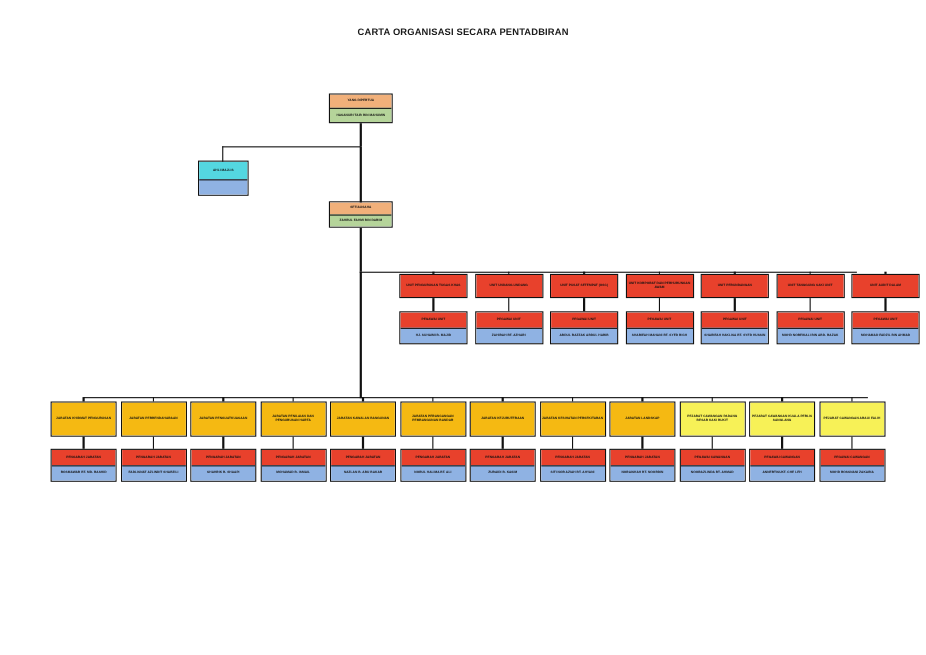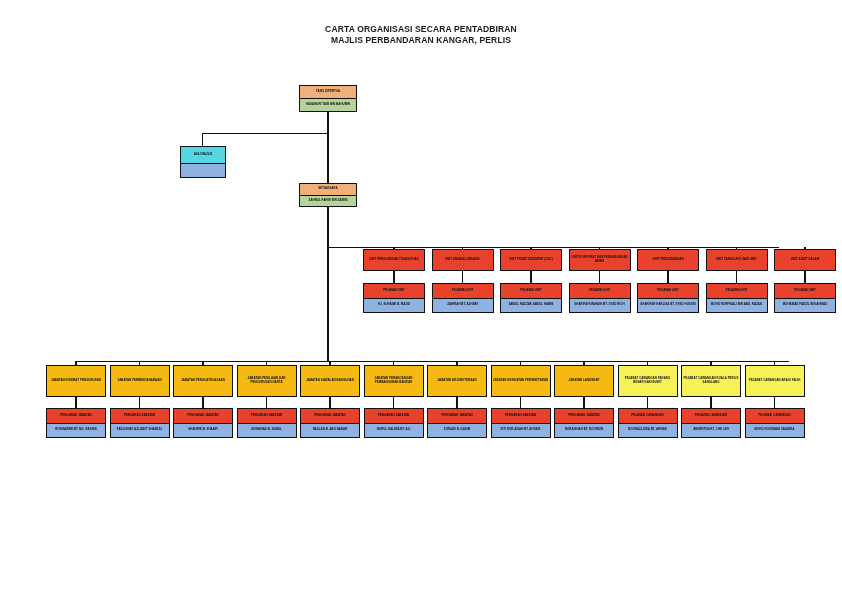--- a/index.html
+++ b/index.html
@@ -61,21 +61,20 @@
   .ln.v { width: 1.4px; }
   .ln.h { height: 1.4px; }
 </style>
 </head>
 <body>
 
 <div id="chart-root">
 
   <div class="title-block">
     <div>CARTA ORGANISASI SECARA PENTADBIRAN</div>
-    <div>MAJLIS PERBANDARAN KANGAR, PERLIS</div>
   </div>
 
   <div class="node" style="left:299px; top:85px; width:58px; height:27px;">
     <div class="cell f-orange">YANG DIPERTUA</div>
     <div class="cell divider f-green">HASANURI TAIB BIN MAHUMIN</div>
   </div>
 
   <div class="node" style="left:180px; top:146px; width:46px; height:32px;">
     <div class="cell f-cyan">AHLI MAJLIS</div>
     <div class="cell divider f-blue"></div>

